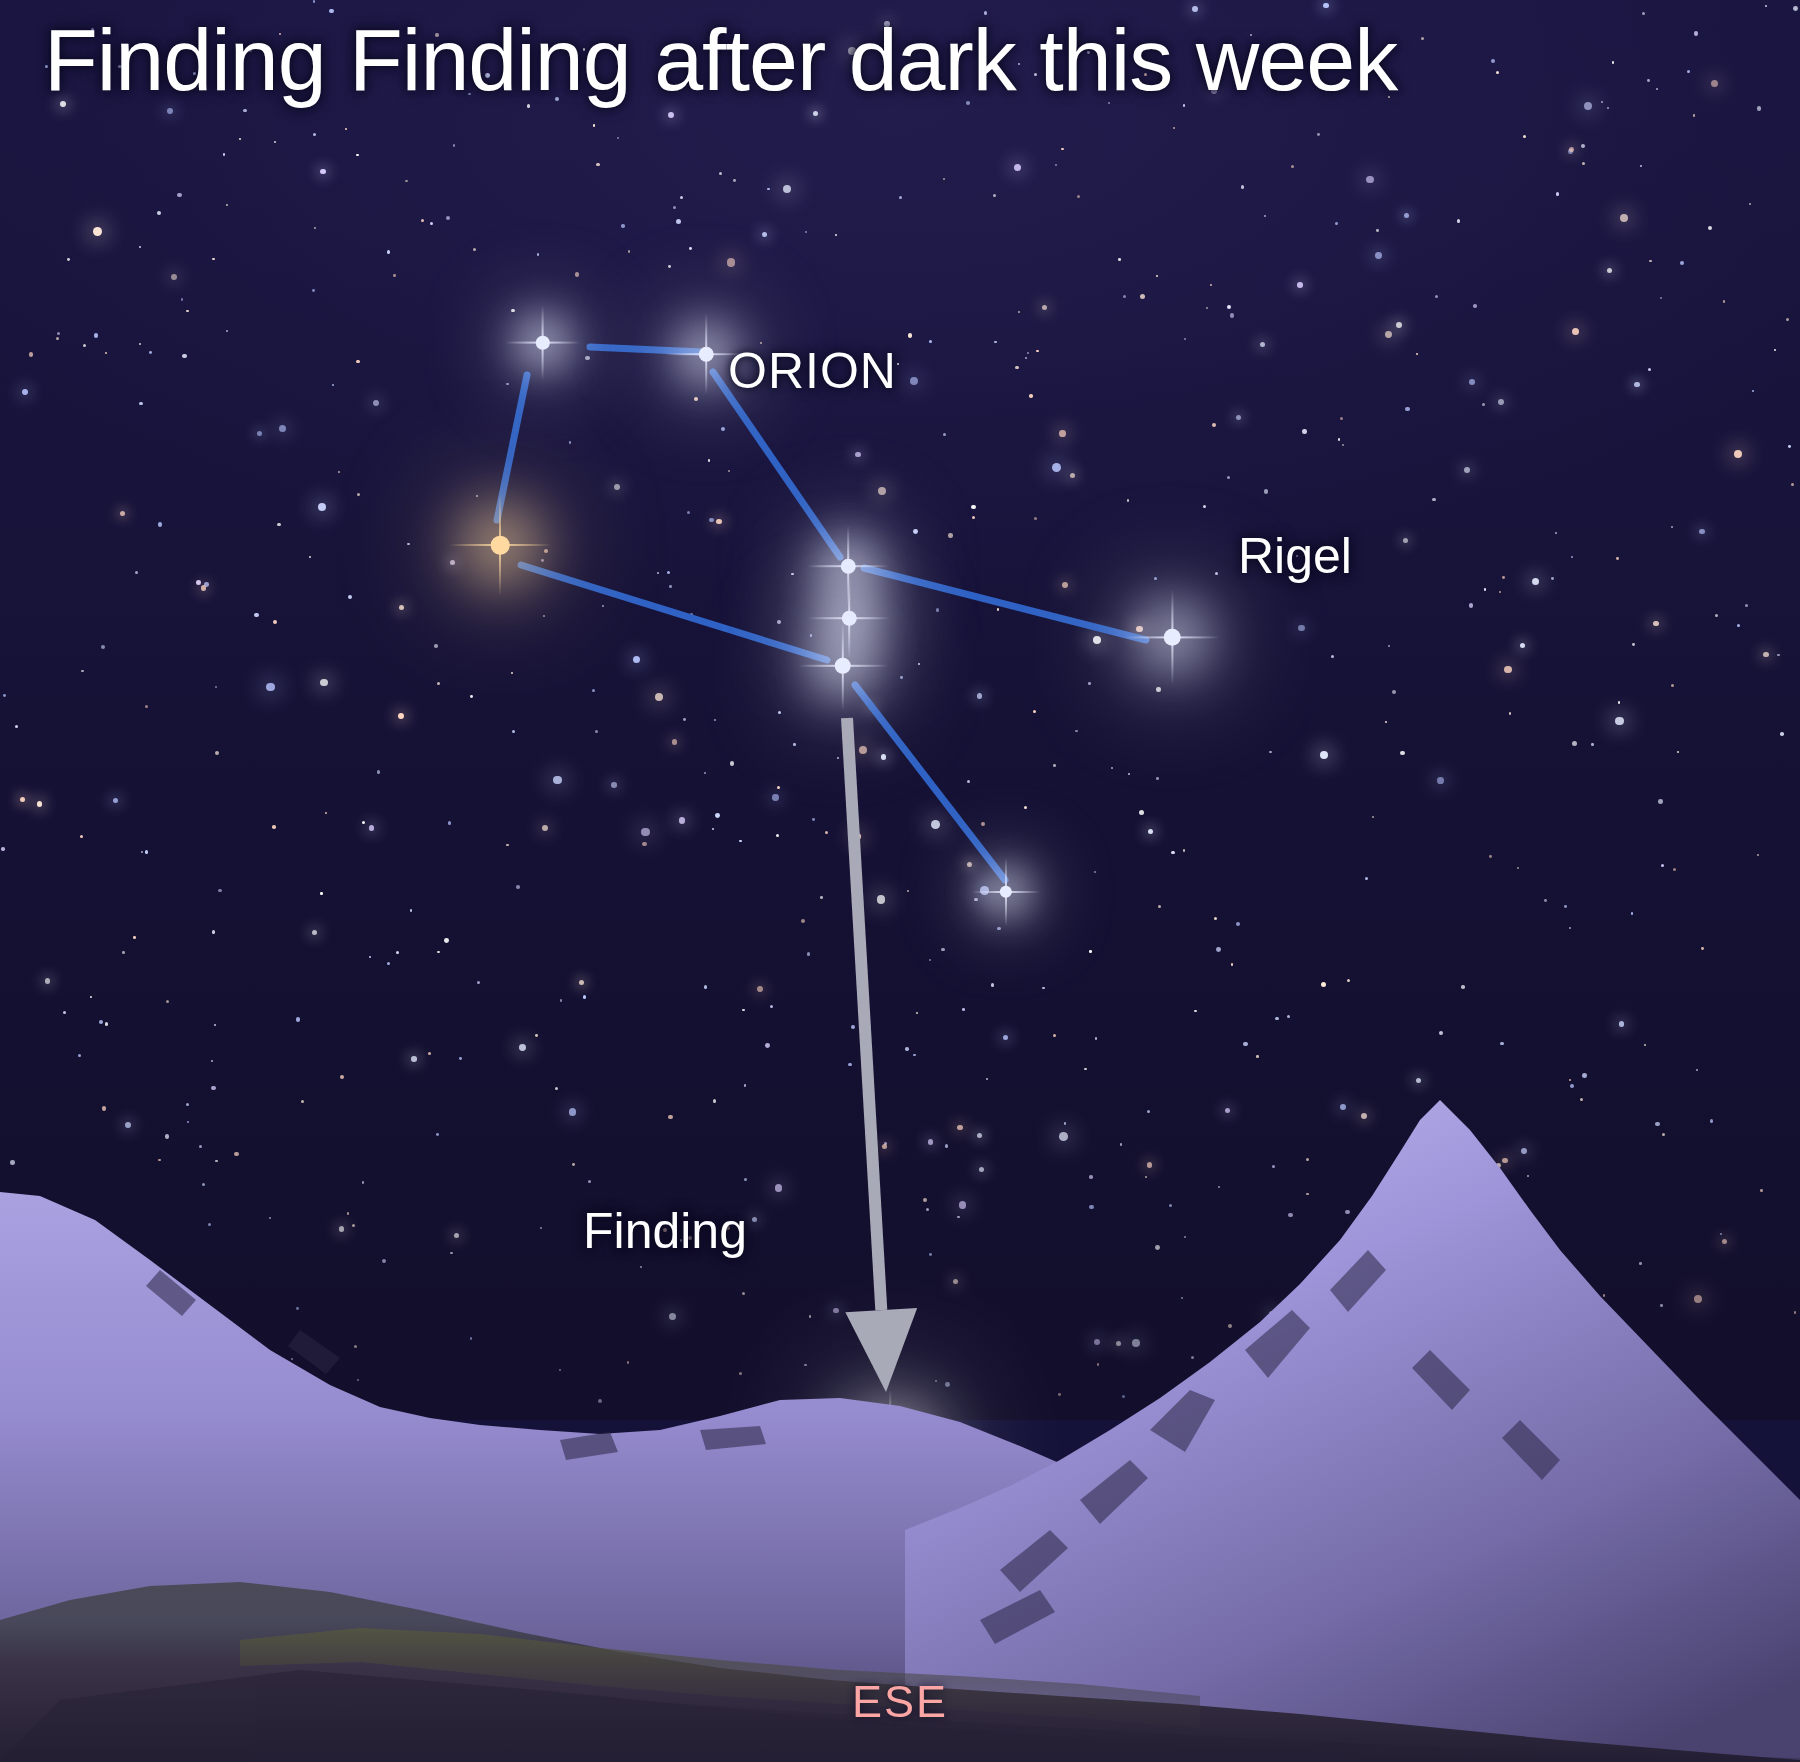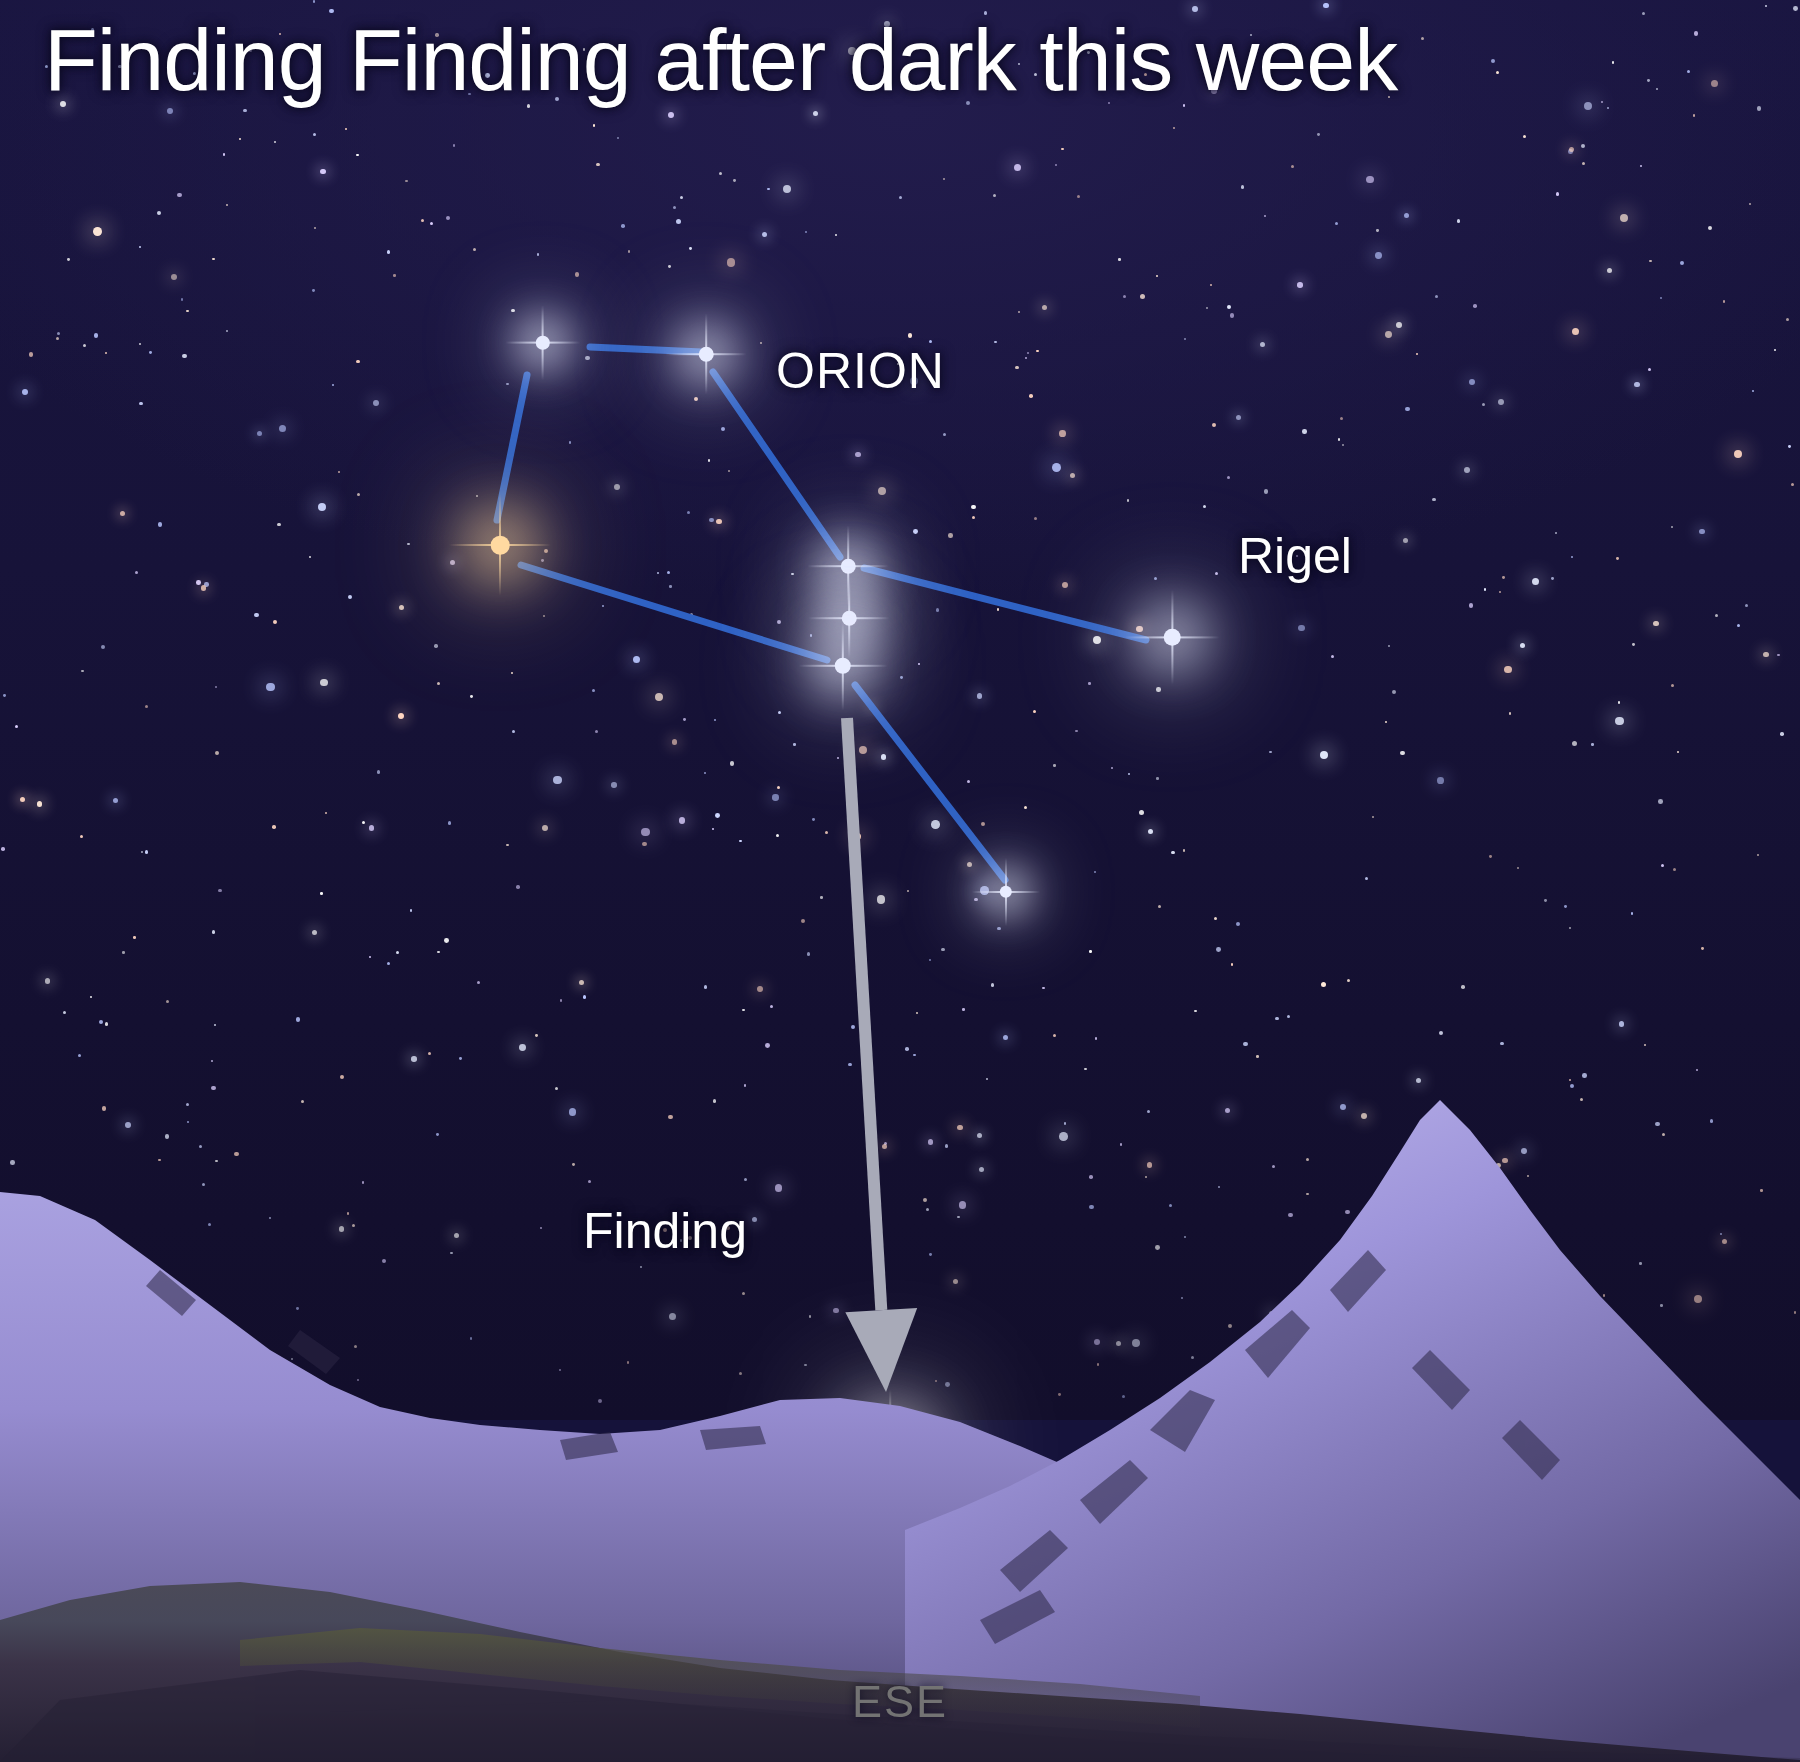--- a/index.html
+++ b/index.html
@@ -43,27 +43,27 @@
   
   .lbl{
     position:absolute;color:#ffffff;
     font-weight:400;
     white-space:nowrap;
     text-shadow:0 0 7px rgba(10,8,30,.95),0 0 14px rgba(10,8,30,.8);
   }
   #title{
     left:44px;top:14px;font-size:88px;letter-spacing:-1px;line-height:1.05;
   }
-  #lbl-orion{left:776px;top:342px;font-size:50px;letter-spacing:1px;}
+  #lbl-orion{left:728px;top:342px;font-size:50px;letter-spacing:1px;}
   #lbl-betelgeuse{left:105px;top:444px;font-size:50px;}
   #lbl-rigel{left:1238px;top:527px;font-size:50px;}
   #lbl-sirius{left:583px;top:1202px;font-size:50px;}
   #lbl-ese{
     left:0;top:1676px;width:1800px;text-align:center;
-    font-size:45px;color:#737373;letter-spacing:2px;
+    font-size:45px;color:#fca5a5;letter-spacing:2px;
     text-shadow:0 0 8px rgba(10,8,30,.9);
   }
   
   .arrow{position:absolute;left:0;top:0;width:1800px;height:1762px;pointer-events:none;}
   
   .land{position:absolute;left:0;top:1100px;width:1800px;height:662px;}
 </style>
 </head>
 <body>
 

